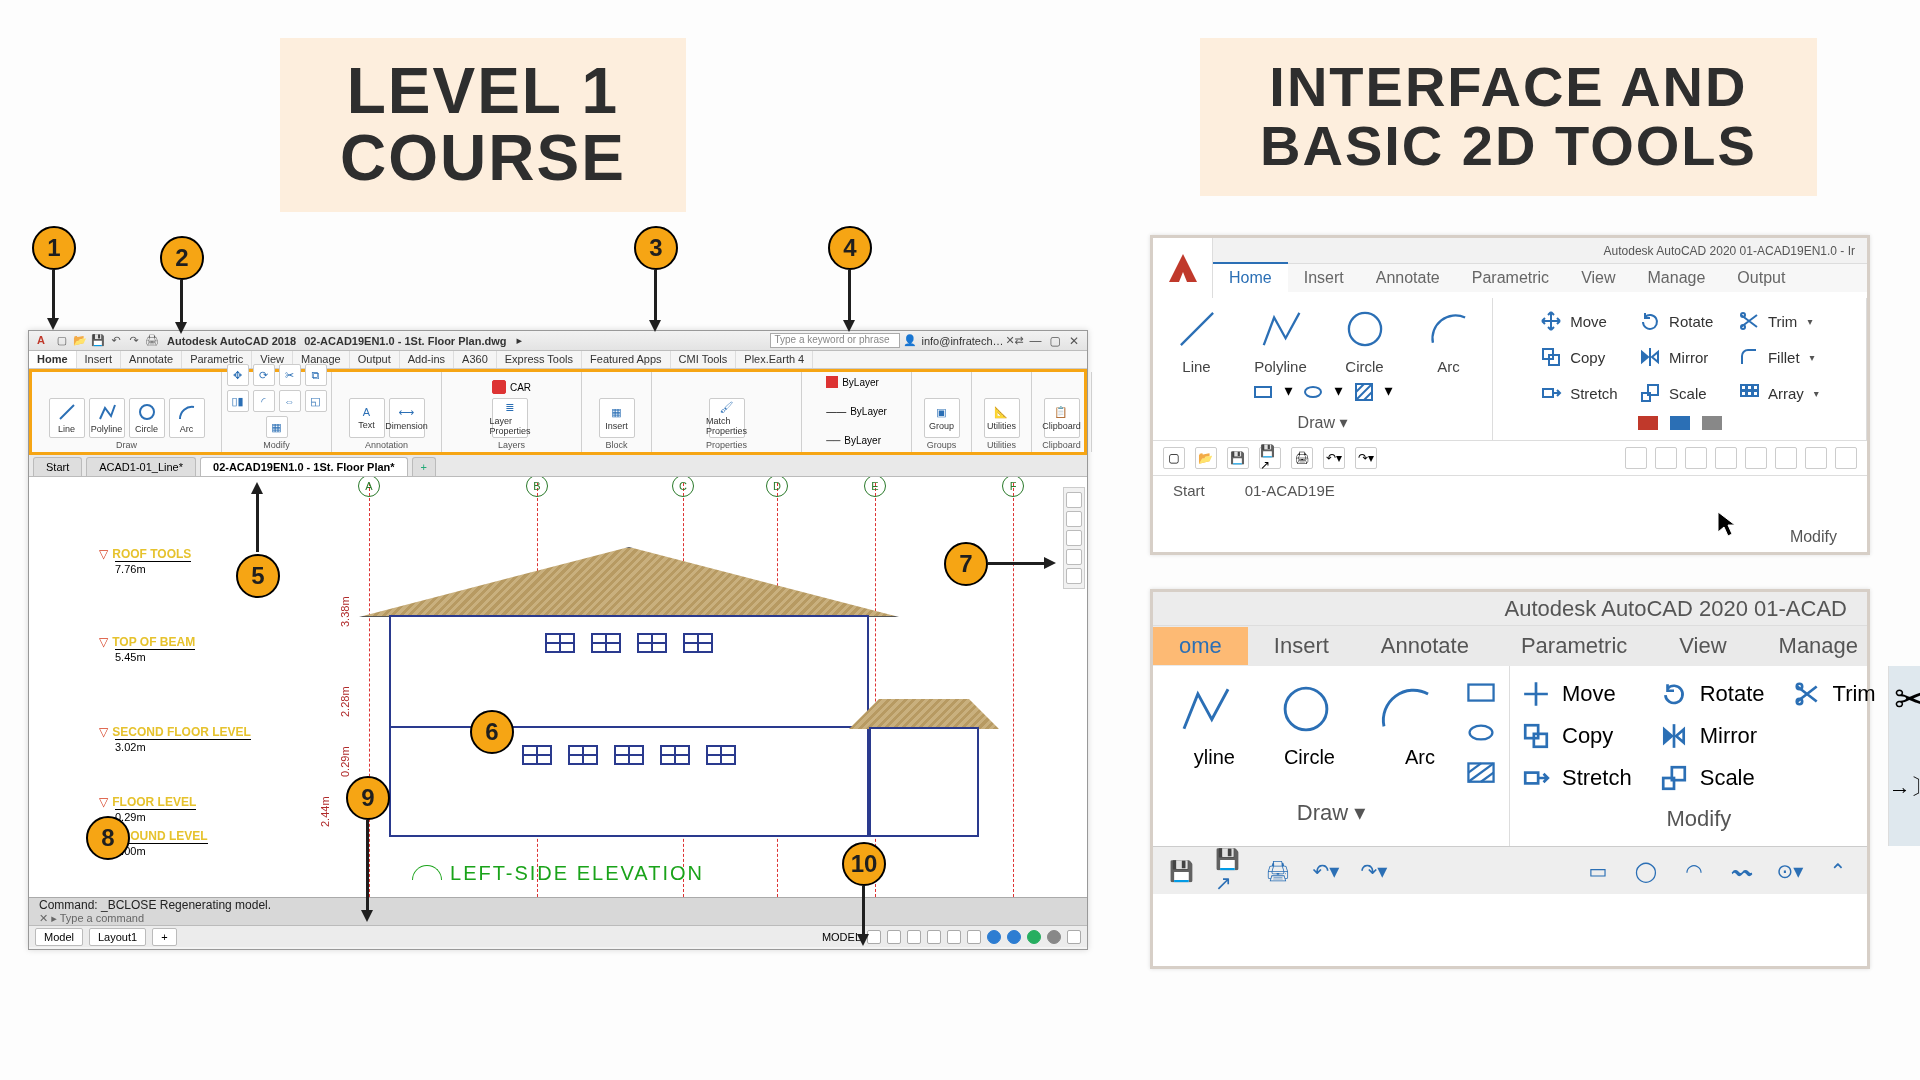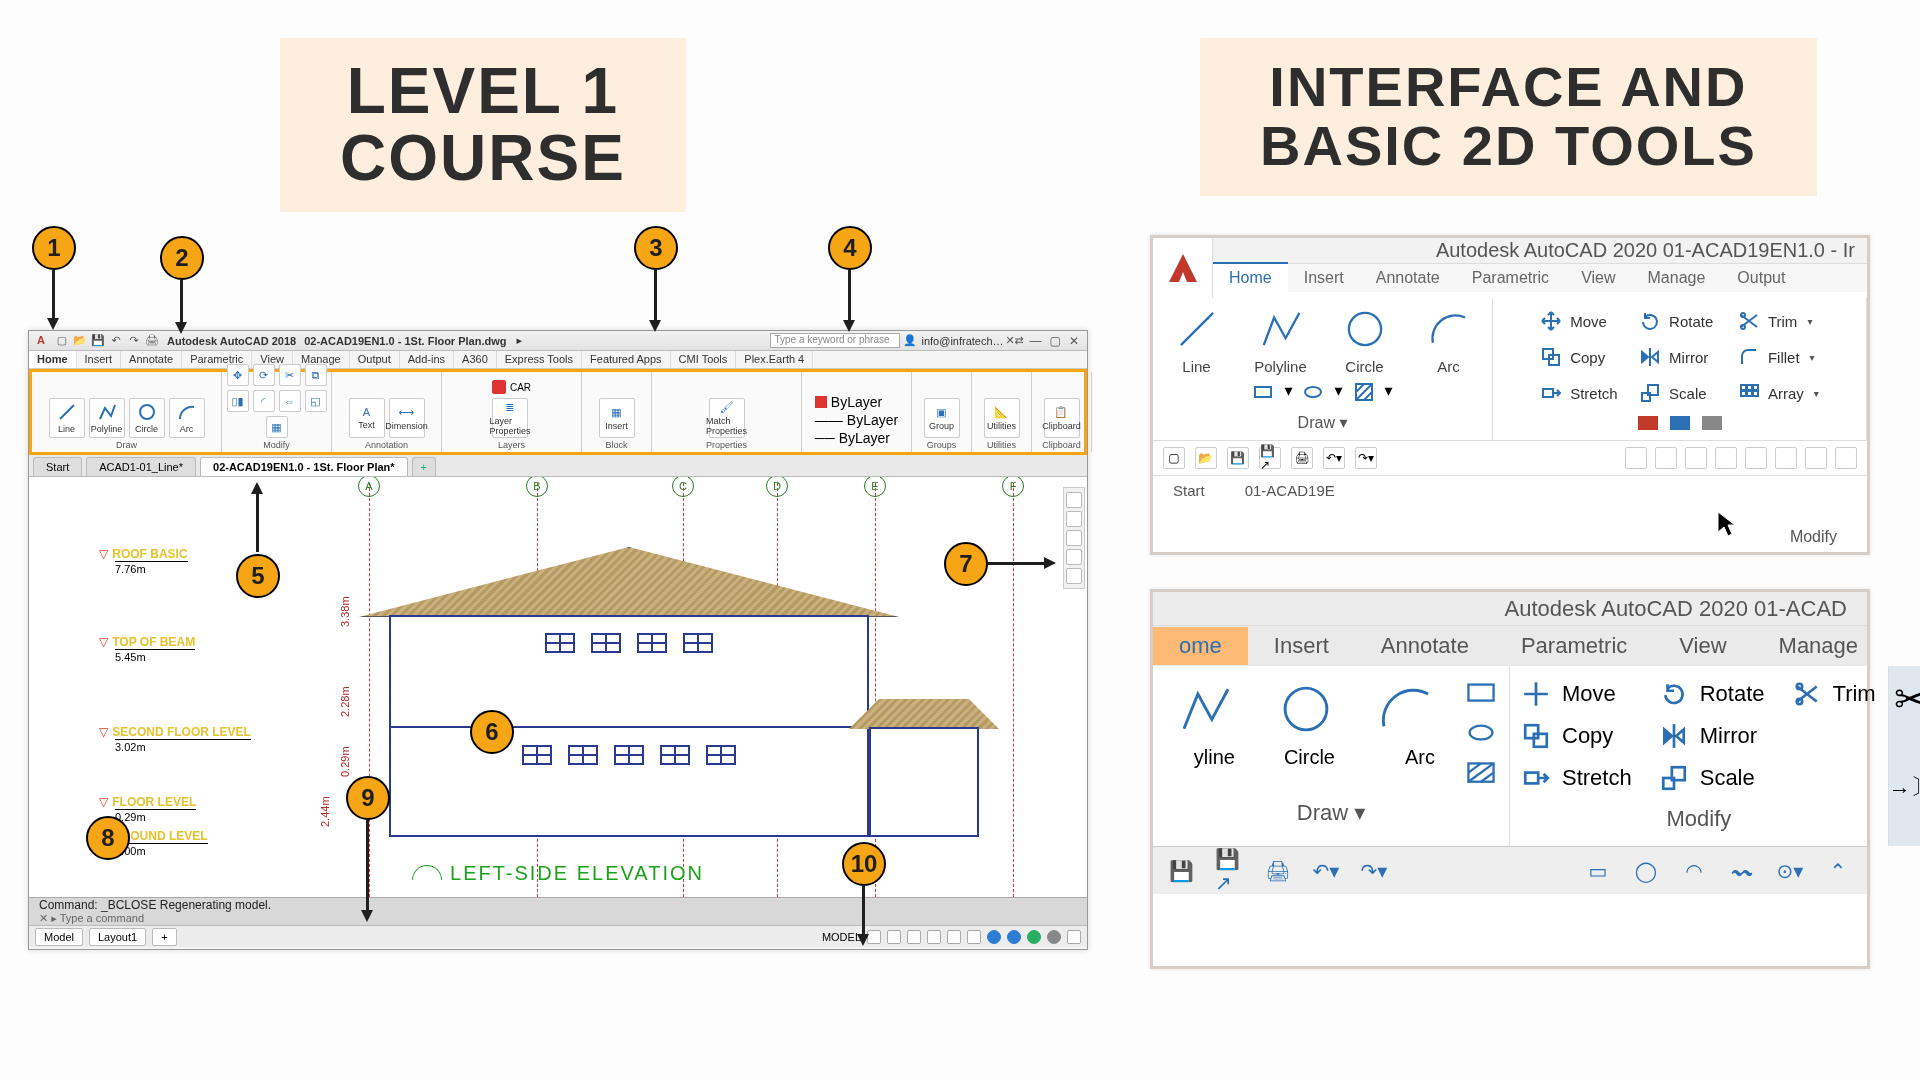--- a/index.html
+++ b/index.html
@@ -238,21 +238,21 @@
 
   
   .right-col{position:absolute;left:1150px;top:235px;width:720px;display:flex;flex-direction:column;gap:34px;}
   .card{border:3px solid #d7cfc7;background:#fff;box-shadow:0 0 4px rgba(0,0,0,.12);}
 
   
   .c1{height:320px;position:relative;}
   .c1 .hdr{height:26px;background:#f2f2f2;border-bottom:1px solid #ddd;display:flex;align-items:center;}
   .Alogo{width:40px;height:40px;background:#fff;}
   .c1 .app-block{width:60px;height:60px;border-right:1px solid #ddd;display:flex;align-items:center;justify-content:center;}
-  .c1 .title2{margin-left:auto;margin-right:12px;font-size:20px;color:#555;}
+  .c1 .title2{margin-left:auto;margin-right:12px;font-size:12px;color:#555;}
   .c1 .tabs{height:28px;background:#f7f7f7;display:flex;align-items:flex-end;font-size:16px;color:#666;}
   .c1 .tabs .t{padding:5px 16px;}
   .c1 .tabs .t.active{background:#fff;color:#2b6fb5;border-top:2px solid #2b6fb5;}
   .c1 .panels{display:flex;}
   .pan{border-right:1px solid #ddd;padding:8px 10px;display:flex;flex-direction:column;align-items:center;}
   .pan .row{display:flex;gap:26px;align-items:flex-start;}
   .big-tool{display:flex;flex-direction:column;align-items:center;width:58px;}
   .big-draw{width:46px;height:46px;display:flex;align-items:center;justify-content:center;}
   .big-draw svg{stroke:#2b6fb5;fill:none;stroke-width:2;}
   .big-tool .lbl{font-size:15px;color:#444;margin-top:6px;}
@@ -440,21 +440,21 @@
       <div class="panel-title">Block</div>
     </div>
     <div class="rib-panel" style="min-width:150px;">
       <div class="tool-row" style="flex-direction:column;align-items:flex-start;font-size:10px;">
         <div class="rib-ico rib-big">🖌<span class="lbl">Match
 Properties</span></div>
       </div>
       <div class="panel-title">Properties</div>
     </div>
     <div class="rib-panel" style="min-width:110px;">
-      <div style="font-size:14px;display:flex;flex-direction:column;gap:2px;margin-bottom:4px;">
+      <div style="font-size:10px;display:flex;flex-direction:column;gap:18px;margin-bottom:4px;">
         <span style="display:flex;align-items:center;gap:4px;">
             <span style="width:12px;height:12px;background:#d33;display:inline-block;"></span>
             <span>ByLayer</span>
           </span>
         <span style="display:flex;align-items:center;gap:4px;">—— <span>ByLayer</span></span>
         <span style="display:flex;align-items:center;gap:4px;">── <span>ByLayer</span></span>
       </div>
     </div>
     <div class="rib-panel" style="min-width:60px;">
       <div class="rib-ico rib-big">▣<span class="lbl">Group</span></div>
@@ -485,21 +485,21 @@
       <div class="gridlabel" style="left:497px;">B</div>
     <div class="gridline" style="left:654px;"></div>
       <div class="gridlabel" style="left:643px;">C</div>
     <div class="gridline" style="left:748px;"></div>
       <div class="gridlabel" style="left:737px;">D</div>
     <div class="gridline" style="left:846px;"></div>
       <div class="gridlabel" style="left:835px;">E</div>
     <div class="gridline" style="left:984px;"></div>
       <div class="gridlabel" style="left:973px;">F</div>
 
-    <div class="level-mark" style="top:70px;"><span class="tri">▽</span><span class="name">ROOF BASIC</span><span class="val">7.76m</span></div>
+    <div class="level-mark" style="top:70px;"><span class="tri">▽</span><span class="name">ROOF TOOLS</span><span class="val">7.76m</span></div>
     <div class="level-mark" style="top:158px;"><span class="tri">▽</span><span class="name">TOP OF BEAM</span><span class="val">5.45m</span></div>
     <div class="level-mark" style="top:248px;"><span class="tri">▽</span><span class="name">SECOND FLOOR LEVEL</span><span class="val">3.02m</span></div>
     <div class="level-mark" style="top:318px;"><span class="tri">▽</span><span class="name">FLOOR LEVEL</span><span class="val">0.29m</span></div>
     <div class="level-mark" style="top:352px;"><span class="tri">▽</span><span class="name">GROUND LEVEL</span><span class="val">0.00m</span></div>
 
     <div class="dim-vert" style="top:150px;">3.38m</div>
     <div class="dim-vert" style="top:240px;">2.28m</div>
     <div class="dim-vert" style="top:300px;">0.29m</div>
     <div class="dim-vert" style="top:350px;left:290px">2.44m</div>
 

